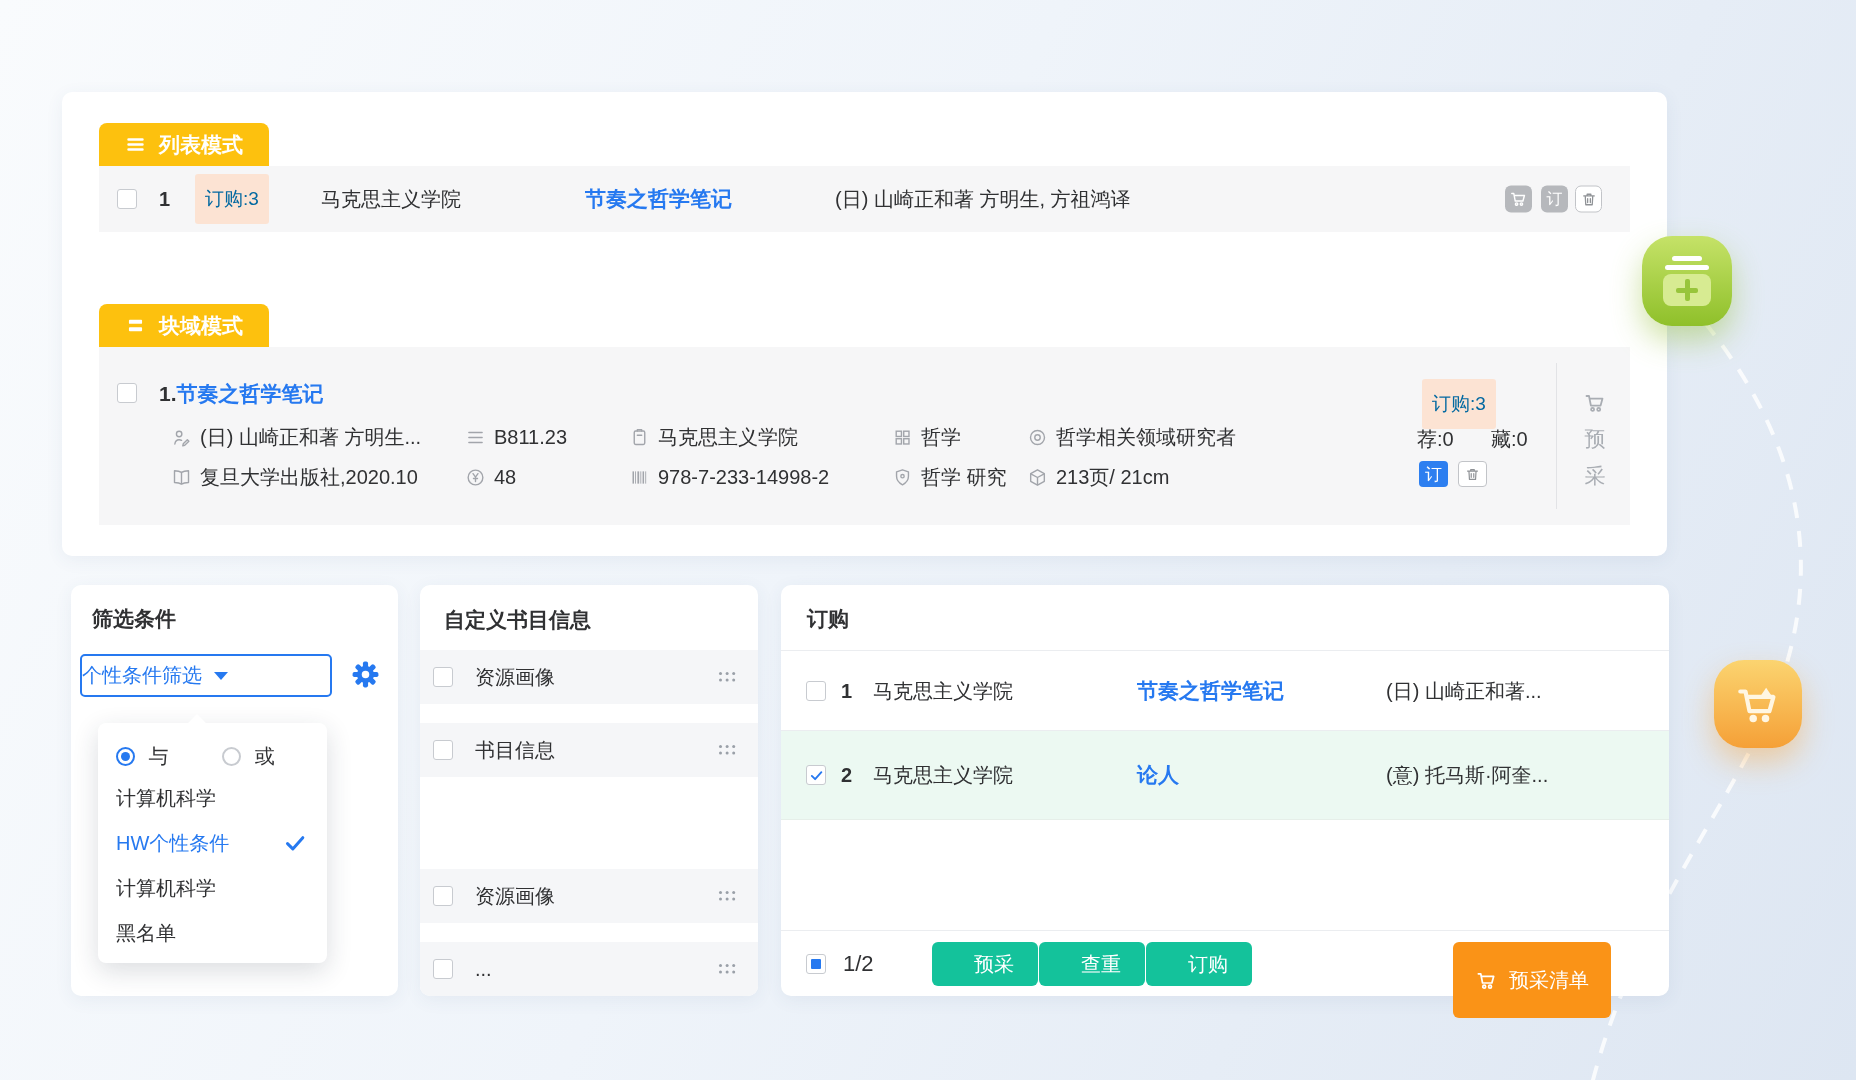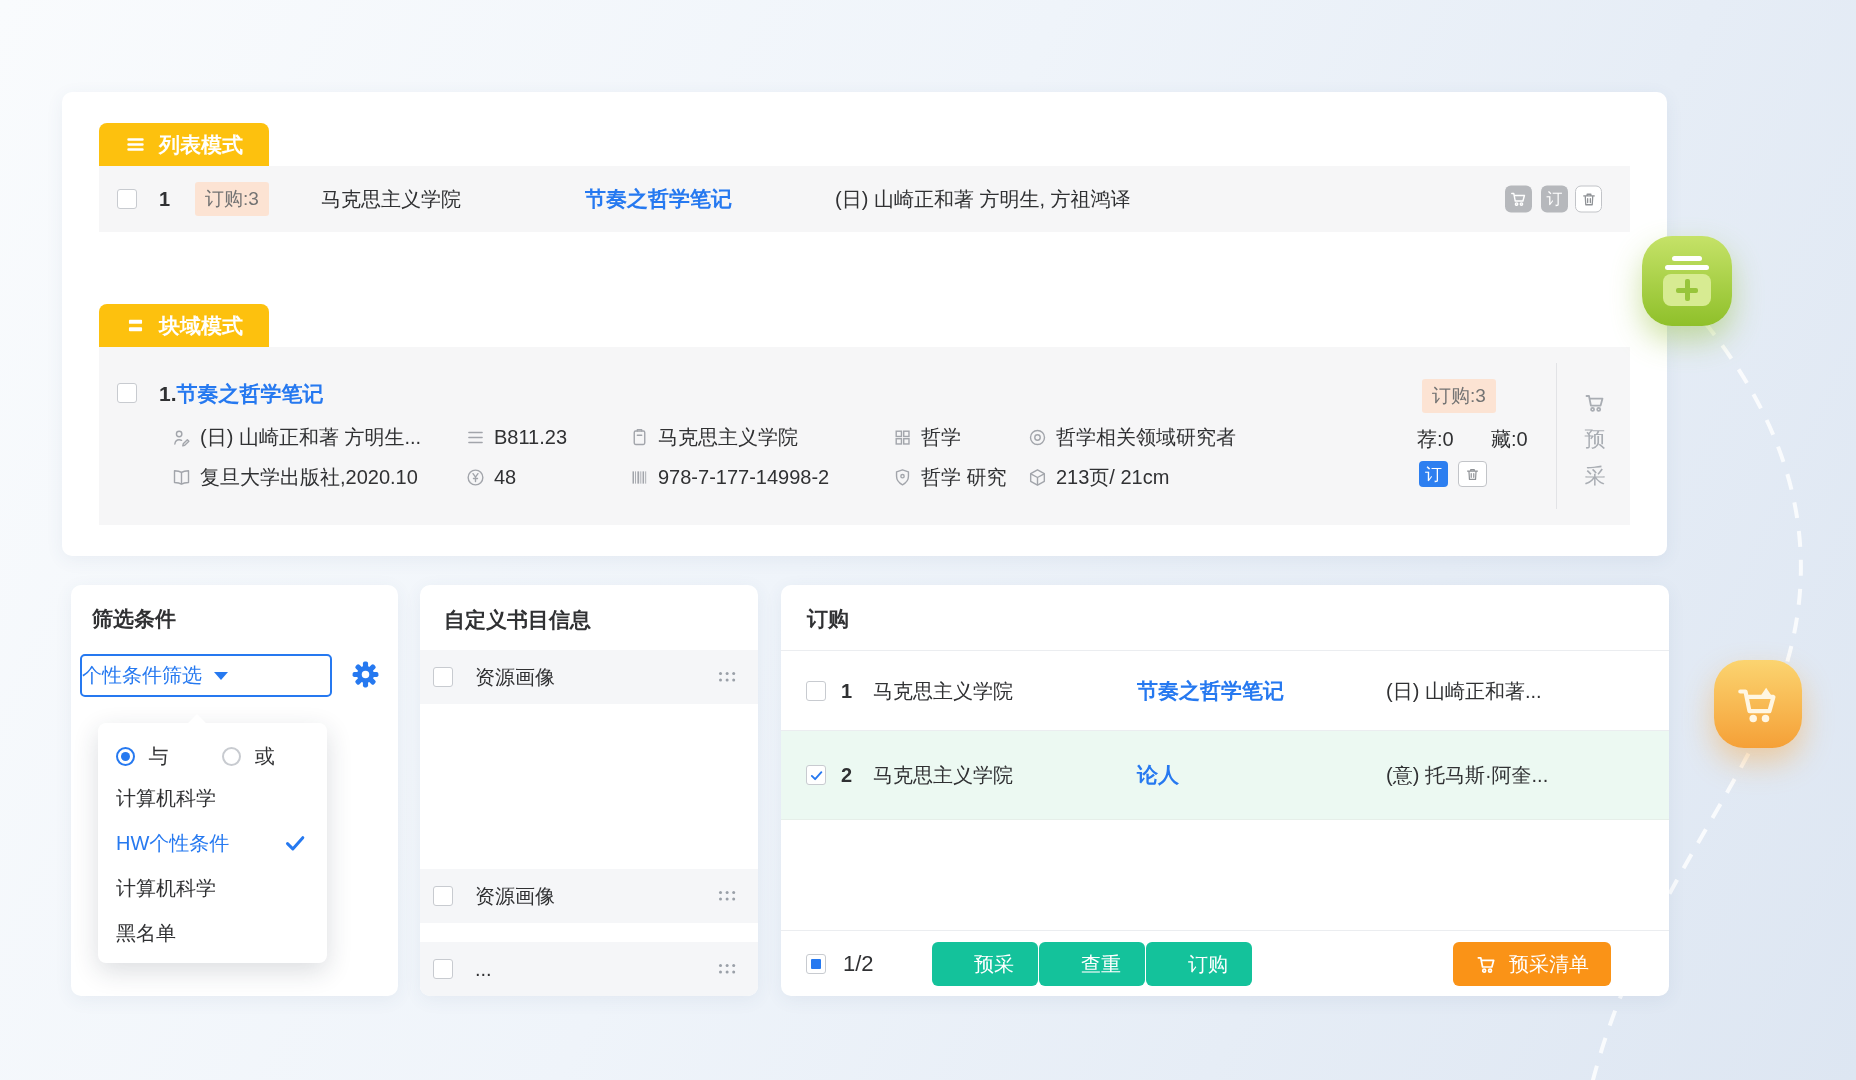--- a/index.html
+++ b/index.html
@@ -14,21 +14,21 @@
   #topCard{left:62px;top:92px;width:1605px;height:464px;}
   .tab{position:absolute;left:37px;height:43px;background:#fdc10e;border-radius:8px 8px 0 0;
     display:flex;align-items:center;gap:13px;padding:0 26px;color:#fff;font-size:21px;font-weight:bold;}
   #tabList{top:31px}#tabBlock{top:212px}
   .grayRow{position:absolute;left:37px;width:1531px;background:#f6f6f7;}
   #listRow{top:74px;height:66px;}
   #blockRow{top:255px;height:178px;}
   .abs{position:absolute;white-space:nowrap;}
   .vmid{top:50%;transform:translateY(-50%);}
   .cbx{position:absolute;width:20px;height:20px;background:#fff;border:1px solid #c8cbd0;border-radius:3px;box-sizing:border-box;}
-  .badge{background:#fce3d3;color:#737373;font-size:19px;padding:4px 10px;border-radius:3px;}
+  .badge{background:#fce3d3;color:#0369a1;font-size:19px;padding:12px 10px;border-radius:3px;}
   .blue{color:#2679f0;}
   .bold{font-weight:bold;}
   .fs20{font-size:20px;}.fs21{font-size:21px;}
   .iconbtn{position:absolute;width:27px;height:27px;border-radius:6px;display:flex;align-items:center;justify-content:center;box-sizing:border-box;}
   .iconbtn.solid{background:#b6b8bc;color:#fff;}
   .iconbtn.ghost{background:#fff;border:1px solid #c2c4c8;color:#8f9296;}
   .iconbtn.bluebtn{background:#2d7ff0;color:#fff;font-size:17px;}
   .ic{display:block;}
   .ditem{position:absolute;display:flex;align-items:center;gap:8px;font-size:20px;color:#303133;white-space:nowrap;height:28px;}
   .ditem .ic{color:#a2a5ab;flex:none;}
@@ -60,21 +60,21 @@
     box-shadow:6.6px 0 0 #9aa0a8,13.2px 0 0 #9aa0a8,0 6.6px 0 #9aa0a8,6.6px 6.6px 0 #9aa0a8,13.2px 6.6px 0 #9aa0a8;}
 
   
   #orderCard{left:781px;top:585px;width:888px;height:411px;}
   .orow{position:absolute;left:0;width:888px;height:80px;border-top:1px solid #ebedf0;}
   #orow1{top:65px;}
   #orow2{top:145px;height:88px;background:#ecf9f2;border-bottom:1px solid #e6efe9;}
   .obar{position:absolute;left:0;top:345px;width:888px;height:66px;border-top:1px solid #ebedf0;}
   .gbtn{position:absolute;top:11px;width:88px;height:44px;background:#14c29b;color:#fff;border-radius:6px;font-size:20px;
     display:flex;align-items:center;justify-content:center;padding-left:18px;}
-  .obtn{position:absolute;top:11px;right:58px;height:44px;padding:0 22px;background:#fa9317;color:#fff;border-radius:6px;
+  .obtn{position:absolute;top:11px;right:58px;height:44px;padding:16px 22px;background:#fa9317;color:#fff;border-radius:6px;
     font-size:20px;display:flex;gap:11px;align-items:center;}
   .indq{position:absolute;left:25px;top:23px;width:20px;height:20px;border:1px solid #c8cbd0;border-radius:3px;background:#fff;box-sizing:border-box;}
   .indq::after{content:"";position:absolute;left:50%;top:50%;width:10px;height:10px;margin:-5px 0 0 -5px;background:#2679f0;border-radius:1px;}
 
   
   .fab{position:absolute;z-index:6;}
   #fabAdd{left:1642px;top:236px;width:90px;height:90px;border-radius:30px;
     background:linear-gradient(180deg,#c5e268,#8fc02a);box-shadow:0 14px 30px rgba(148,190,55,.45);}
   #fabAdd .bar1{position:absolute;left:30px;top:20px;width:30px;height:5px;background:#fff;border-radius:3px;}
   #fabAdd .bar2{position:absolute;left:23px;top:29px;width:44px;height:5px;background:#fff;border-radius:3px;}
@@ -278,21 +278,21 @@
       <div class="ditem" style="left:530px;top:76px">
           <svg class="ic" width="21" height="21">
             <use href="#i-clipboard"></use>
           </svg>
           <span>马克思主义学院</span>
         </div>
       <div class="ditem" style="left:530px;top:116px">
           <svg class="ic" width="21" height="21">
             <use href="#i-barcode"></use>
           </svg>
-          <span>978-7-177-14998-2</span>
+          <span>978-7-233-14998-2</span>
         </div>
 
       <div class="ditem" style="left:793px;top:76px">
           <svg class="ic" width="21" height="21">
             <use href="#i-grid"></use>
           </svg>
           <span>哲学</span>
         </div>
       <div class="ditem" style="left:793px;top:116px">
           <svg class="ic" width="21" height="21">
@@ -362,20 +362,25 @@
       </svg>
     <div class="dropItem" style="top:150px">计算机科学</div>
     <div class="dropItem" style="top:195px">黑名单</div>
   </div>
 
   <div class="card" id="fieldsCard">
     <div class="panelTitle" style="left:24px;top:21px">自定义书目信息</div>
     <div class="fieldRow" style="top:65px">
       <span class="cbx2"></span>
       <span class="lbl">资源画像</span>
+      <span class="dots"></span>
+    </div>
+    <div class="fieldRow" style="top:138px">
+      <span class="cbx2"></span>
+      <span class="lbl">书目信息</span>
       <span class="dots"></span>
     </div>
     <div class="fieldRow" style="top:284px">
       <span class="cbx2"></span>
       <span class="lbl">资源画像</span>
       <span class="dots"></span>
     </div>
     <div class="fieldRow" style="top:357px">
       <span class="cbx2"></span>
       <span class="lbl">...</span>

